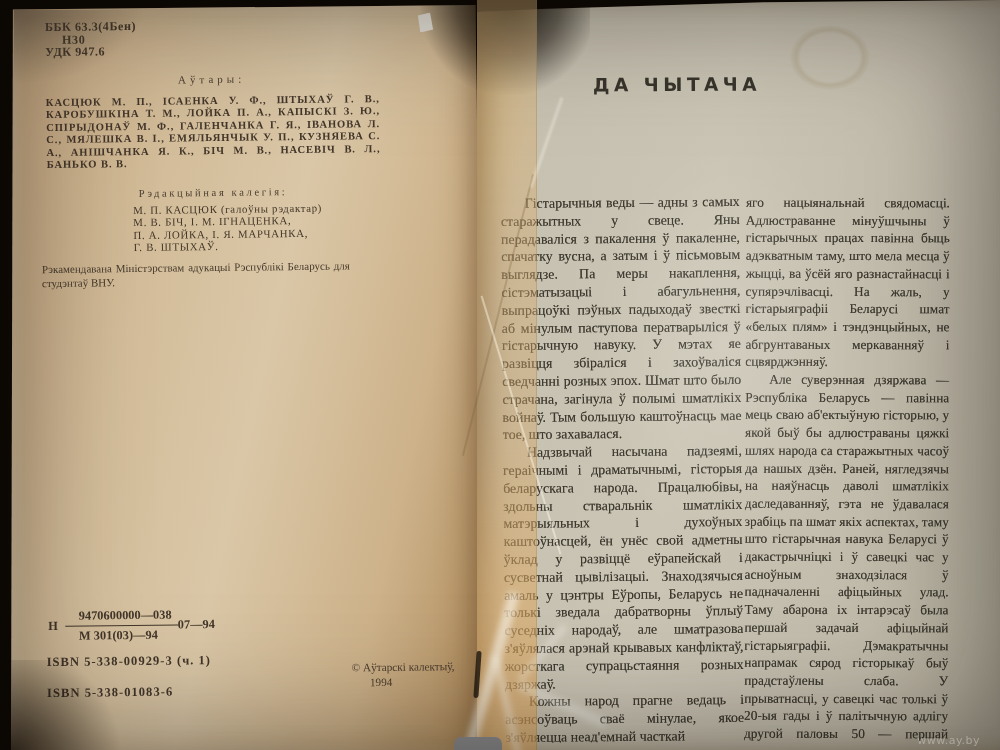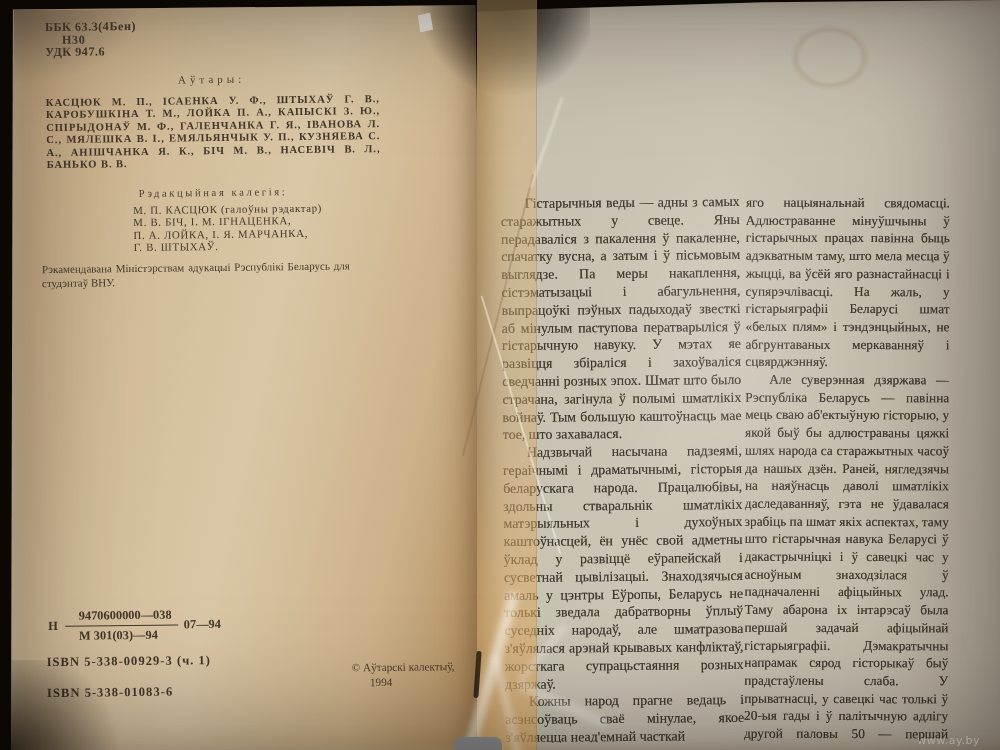--- a/index.html
+++ b/index.html
@@ -25,21 +25,21 @@
   #authors-list{left:34px;top:92px;width:334px;font-weight:700;font-size:10.6px;line-height:12.4px;
     letter-spacing:.9px;text-align:justify;color:#43362a;}
   #editorial-heading{left:80px;top:184px;width:240px;text-align:center;font-size:10.6px;letter-spacing:2.6px;color:#4d4133;}
   #editorial-list{left:120px;top:200px;font-size:10.8px;line-height:12.4px;letter-spacing:.7px;color:#443729;}
   #recommendation{left:28px;top:257px;width:308px;font-size:11px;line-height:14px;text-align:justify;color:#463a2c;}
   #print-code{left:30px;top:604px;display:flex;align-items:center;font-weight:700;font-size:12.4px;color:#42362a;}
   #code-prefix{margin-right:7px;}
   #code-frac{display:inline-block;text-align:left;}
   #code-frac .num{display:block;padding:0 6px 2px 14px;border-bottom:1.4px solid #42362a;}
   #code-frac .den{display:block;padding:2px 6px 0 14px;}
-  #code-suffix{margin-left:6px;}
+  #code-suffix{}
   .isbn{left:28px;font-weight:700;font-size:12.6px;letter-spacing:1px;color:#42362a;}
   #isbn-1{top:650px;}
   #isbn-2{top:681px;}
   #copyright{left:333px;top:659px;font-size:11.2px;line-height:15px;color:#4a3c2d;}
   #copyright .year{margin-left:18px;}
   
   #page-heading{position:absolute;left:116px;top:74px;font-family:"DejaVu Sans","Liberation Sans",sans-serif;
     font-weight:700;font-size:18.5px;letter-spacing:4.5px;color:#39352c;transform:rotate(-0.3deg);}
   .col{position:absolute;top:194px;max-height:548px;overflow:hidden;text-align:justify;color:#3b372d;
     text-shadow:0 0 .5px rgba(55,50,40,.6);}
@@ -115,20 +115,21 @@
       <div class="lp" id="copyright">
         <div>© Аўтарскі калектыў,</div>
         <div class="year">1994</div>
       </div>
     </div>
     <div class="shade" id="corner-shade-tl"></div>
     <div class="shade" id="corner-shade-bl"></div>
   </div>
 
   <div id="right-page">
+    <div id="page-heading">ДА ЧЫТАЧА</div>
     <div class="col" id="col-1">
       <p class="ind">Гістарычныя веды — адны з самых старажытных у свеце. Яны перадаваліся з пакалення ў пакаленне, спачатку вусна, а затым і ў пісьмовым выглядзе. Па меры накаплення, сістэматызацыі і абагульнення, выпрацоўкі пэўных падыходаў звесткі аб мінулым паступова ператварыліся ў гістарычную навуку. У мэтах яе развіцця збіраліся і захоўваліся сведчанні розных эпох. Шмат што было страчана, загінула ў полымі шматлікіх войнаў. Тым большую каштоўнасць мае тое, што захавалася.</p>
       <p class="ind">Надзвычай насычана падзеямі, гераічнымі і драматычнымі, гісторыя беларускага народа. Працалюбівы, здольны стваральнік шматлікіх матэрыяльных і духоўных каштоўнасцей, ён унёс свой адметны ўклад у развіццё еўрапейскай і сусветнай цывілізацыі. Знаходзячыся амаль у цэнтры Еўропы, Беларусь не толькі зведала дабратворны ўплыў суседніх народаў, але шматразова з'яўлялася арэнай крывавых канфліктаў, жорсткага супрацьстаяння розных дзяржаў.</p>
       <p class="ind">Кожны народ прагне ведаць і асэнсоўваць сваё мінулае, якое з'яўляецца неад'емнай часткай</p>
     </div>
     <div class="col" id="col-2">
       <p>яго нацыянальнай свядомасці. Адлюстраванне мінуўшчыны ў гістарычных працах павінна быць адэкватным таму, што мела месца ў жыцці, ва ўсёй яго разнастайнасці і супярэчлівасці. На жаль, у гістарыяграфіі Беларусі шмат «белых плям» і тэндэнцыйных, не абгрунтаваных меркаванняў і сцвярджэнняў.</p>
       <p class="ind">Але суверэнная дзяржава — Рэспубліка Беларусь — павінна мець сваю аб'ектыўную гісторыю, у якой быў бы адлюстраваны цяжкі шлях народа са старажытных часоў да нашых дзён. Раней, нягледзячы на наяўнасць даволі шматлікіх даследаванняў, гэта не ўдавалася зрабіць па шмат якіх аспектах, таму што гістарычная навука Беларусі ў дакастрычніцкі і ў савецкі час у асноўным знаходзілася ў падначаленні афіцыйных улад. Таму абарона іх інтарэсаў была першай задачай афіцыйнай гістарыяграфіі. Дэмакратычны напрамак сярод гісторыкаў быў прадстаўлены слаба. У прыватнасці, у савецкі час толькі ў 20-ыя гады і ў палітычную адлігу другой паловы 50 — першай палове 60-ых гадоў гісторыкі не так моцна былі скаваны рэгла-</p>
     </div>
   </div>

